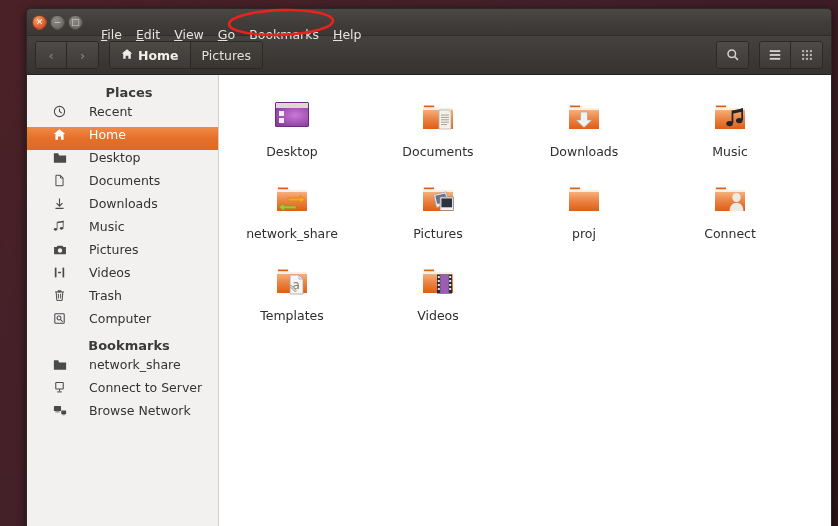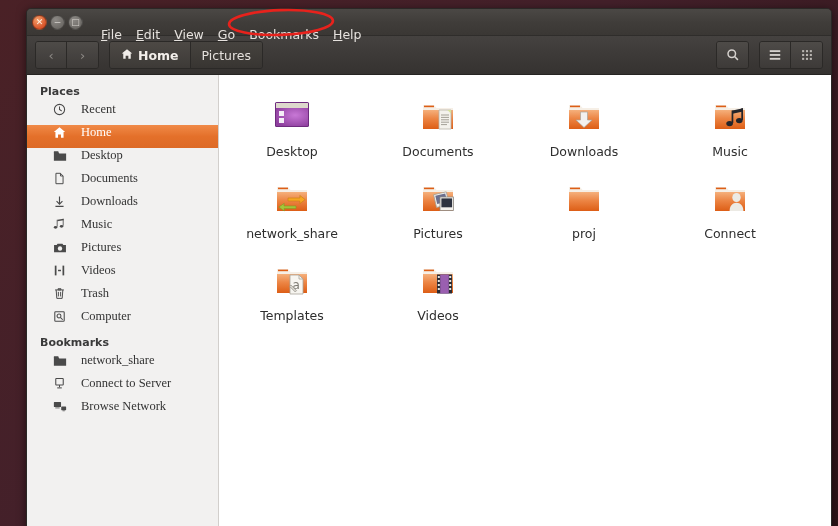--- a/index.html
+++ b/index.html
@@ -113,29 +113,29 @@
     border-right: 1px solid #d2cfcc;
     padding-top: 6px;
     overflow: hidden;
     font-size: 12.5px;
     color: #2f2f2f;
   }
   .sb-head {
     font-weight: bold;
     color: #3a3a3a;
     padding: 4px 0 4px 13px;
-    font-size: 11px;
+    font-size: 13px;
+    text-align: center;
   }
   .sb-item {
-    display: flex; align-items: center; gap: 14px;
+    display: flex; align-items: center; gap: 22px;
     padding: 2px 0 10px 25px;
     height: 23px;
     color: #333;
     white-space: nowrap;
-    font-family: Liberation Serif, serif;
   }
   .sb-item.selected {
     background: linear-gradient(180deg, #f08a48 0%, #e4702a 50%, #dd6a26 100%);
     color: #ffffff;
     font-weight: normal;
   }
   .sb-item.selected .sb-ic { color: #ffffff; }
   .sb-ic {
     width: 15px; height: 15px;
     display: inline-flex; align-items: center; justify-content: center;

